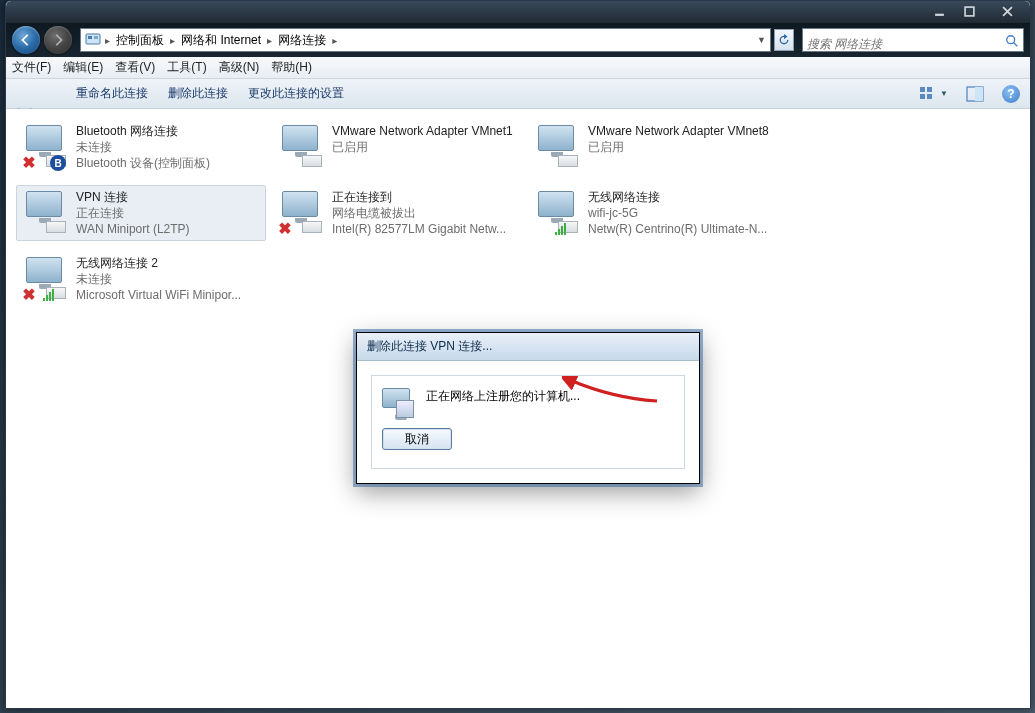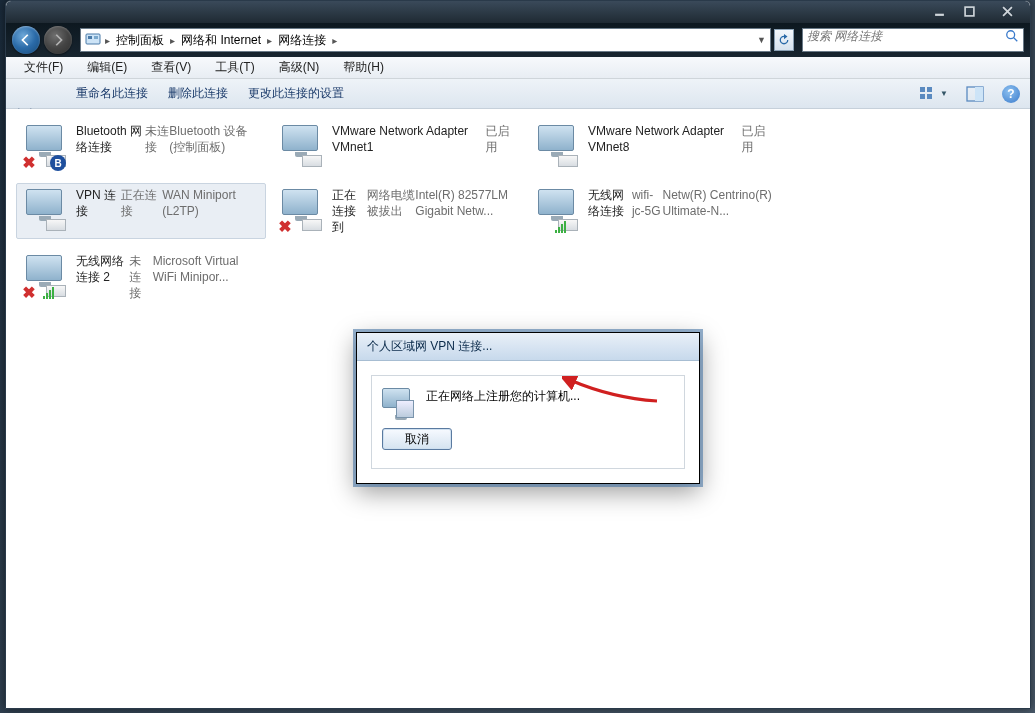--- a/index.html
+++ b/index.html
@@ -12,44 +12,44 @@
   .win-btn svg { width: 11px; height: 11px; }
   .win-btn.close { width: 46px; background: rgba(192,48,48,0); }
   .navbar { height: 34px; background: linear-gradient(to bottom,#0d1820,#182530); display: flex; align-items: center; padding: 0 6px; gap: 4px; }
   .nav-arrow { width: 28px; height: 28px; border-radius: 50%; background: radial-gradient(circle at 40% 35%, #6ea8d8 0%, #2a6aa8 50%, #184a78 100%); display: inline-flex; align-items: center; justify-content: center; box-shadow: inset 0 1px 2px rgba(255,255,255,.4), 0 1px 2px rgba(0,0,0,.5); }
   .nav-arrow.disabled { filter: grayscale(1) brightness(.7); }
   .nav-arrow svg { width: 14px; height: 14px; fill: #fff; }
   .addr { flex: 1; height: 24px; background: #fff; border: 1px solid #6a7a88; display: flex; align-items: center; padding: 0 4px; gap: 4px; margin-left: 4px; }
   .addr .seg { color: #000; padding: 0 2px; }
   .addr .sep { color: #555; font-size: 10px; }
   .addr-btn { width: 20px; height: 22px; background: linear-gradient(#f3f7fb,#d6e2ee); border: 1px solid #8aa0b4; display: inline-flex; align-items: center; justify-content: center; margin-left: -1px; }
-  .search { width: 222px; height: 24px; background: #fff; border: 1px solid #6a7a88; display: flex; align-items: flex-start; padding: 0 4px; margin-left: 4px; }
+  .search { width: 222px; height: 24px; background: #fff; border: 1px solid #6a7a88; display: flex; align-items: flex-end; padding: 0 4px; margin-left: 4px; }
   .search input { border: none; outline: none; flex: 1; color: #777; font-style: italic; }
   .menubar { height: 22px; background: linear-gradient(#f7f9fc,#e8edf3); border-bottom: 1px solid #cfd5da; display: flex; align-items: center; padding: 0 6px; gap: 12px; color: #222; }
-  .menubar span { cursor: default; margin-left: 12px; }
+  .menubar span { cursor: default; }
   .toolbar { height: 30px; background: linear-gradient(#eef3f8,#dde6ef); border-bottom: 1px solid #c6d0da; display: flex; align-items: center; padding: 0 10px; gap: 18px; color: #1a3a6a; }
   .toolbar .left { display: flex; align-items: center; gap: 20px; }
   .toolbar .spacer { flex: 1; }
   .toolbar .org { display: flex; align-items: center; gap: 8px; margin-top: 41px; }
   .toolbar .drop { font-size: 8px; color: #356; }
   .toolbar-icon { width: 18px; height: 18px; display: inline-flex; align-items: center; justify-content: center; }
   .content { position: absolute; top: 108px; left: 0; right: 0; bottom: 0; background: #fff; padding: 10px 10px; }
   .grid { display: grid; grid-template-columns: repeat(3, 256px); column-gap: 0; row-gap: 10px; }
   .item { display: flex; gap: 8px; align-items: flex-start; padding: 4px 6px; width: 250px; }
   .item.selected { background: #e9eef4; border: 1px solid #c9d4e0; border-radius: 2px; padding: 3px 5px; }
   .ic-wrap { width: 46px; height: 46px; position: relative; flex: 0 0 46px; }
   .mon { position: absolute; left: 4px; top: 2px; width: 36px; height: 26px; border-radius: 2px; background: linear-gradient(#cfe2f0,#8fb2cc); border: 1px solid #6b8aa4; }
   .mon:after { content: ""; position: absolute; left: 12px; top: 26px; width: 12px; height: 5px; background: #9aaab6; border-radius: 0 0 2px 2px; }
   .stub { position: absolute; bottom: 2px; right: 2px; width: 20px; height: 12px; background: linear-gradient(#f7f7f7,#d8dde2); border: 1px solid #aab2b9; }
   .badge { position: absolute; bottom: 0; left: 0; width: 14px; height: 14px; display: flex; align-items: center; justify-content: center; font-weight: bold; }
   .badge.x { color: #d03030; font-size: 16px; }
   .badge.bars span { display: inline-block; width: 2px; margin-right: 1px; background: #3cb043; }
   .badge.bars { align-items: flex-end; left: 20px; bottom: 0; }
   .bt { position: absolute; left: 28px; bottom: -2px; width: 16px; height: 16px; border-radius: 50%; background: #1e4f9e; display: flex; align-items: center; justify-content: center; color: #fff; font-size: 10px; font-weight: bold; }
-  .txts { display: flex; flex-direction: row; line-height: 16px; color: #222; }
+  .txts { display: flex; flex-direction: column; line-height: 16px; color: #222; }
   .txts .l2, .txts .l3 { color: #6d6d6d; }
   .dlg { position: absolute; left: 356px; top: 332px; width: 344px; background: #fff; border: 1px solid #000; box-shadow: 0 0 0 3px rgba(60,110,160,.55), 0 8px 24px rgba(0,0,0,.4); }
   .dlg-title { height: 28px; background: linear-gradient(#e9f0f8,#c7d9ec); padding: 0 10px; display: flex; align-items: center; color: #0a2a4a; border-bottom: 1px solid #a7bdd2; font-weight: normal; }
   .dlg-body { padding: 12px 10px 8px; background: #fff; border: 1px solid #d0d7de; margin: 14px; }
   .dlg-row { display: flex; align-items: flex-start; gap: 10px; }
   .dlg-msg { padding-top: 0; color: #000; }
   .dlg-foot { display: flex; padding: 6px 0 10px; }
   .btn { min-width: 70px; height: 22px; background: linear-gradient(#f7faff,#d5e3f0); border: 1px solid #5a7aa0; border-radius: 3px; box-shadow: 0 0 0 1px #cfe0f0 inset; cursor: default; }
   .arrow-ann { position: absolute; left: 562px; top: 376px; width: 100px; height: 30px; pointer-events: none; }
   .arrow-ann svg { width: 100%; height: 100%; }
@@ -257,21 +257,21 @@
             <div class="l2">未连接</div>
             <div class="l3">Microsoft Virtual WiFi Minipor...</div>
           </div>
         </div>
       </div>
   </div>
 
 </div>
 
 <div class="dlg">
-  <div class="dlg-title">个人区域网 VPN 连接...</div>
+  <div class="dlg-title">删除此连接 VPN 连接...</div>
   <div class="dlg-body">
     <div class="dlg-row">
       <span style="width:34px;height:34px;position:relative;display:inline-block">
         <span class="mon" style="left:0;top:0;width:28px;height:20px"></span>
         <span style="position:absolute;left:14px;top:12px;width:18px;height:18px;background:linear-gradient(#eef,#bcd);border:1px solid #7a94ac"></span>
       </span>
       <div class="dlg-msg">正在网络上注册您的计算机...</div>
     </div>
     <div class="dlg-foot">
       <button class="btn">取消</button>

